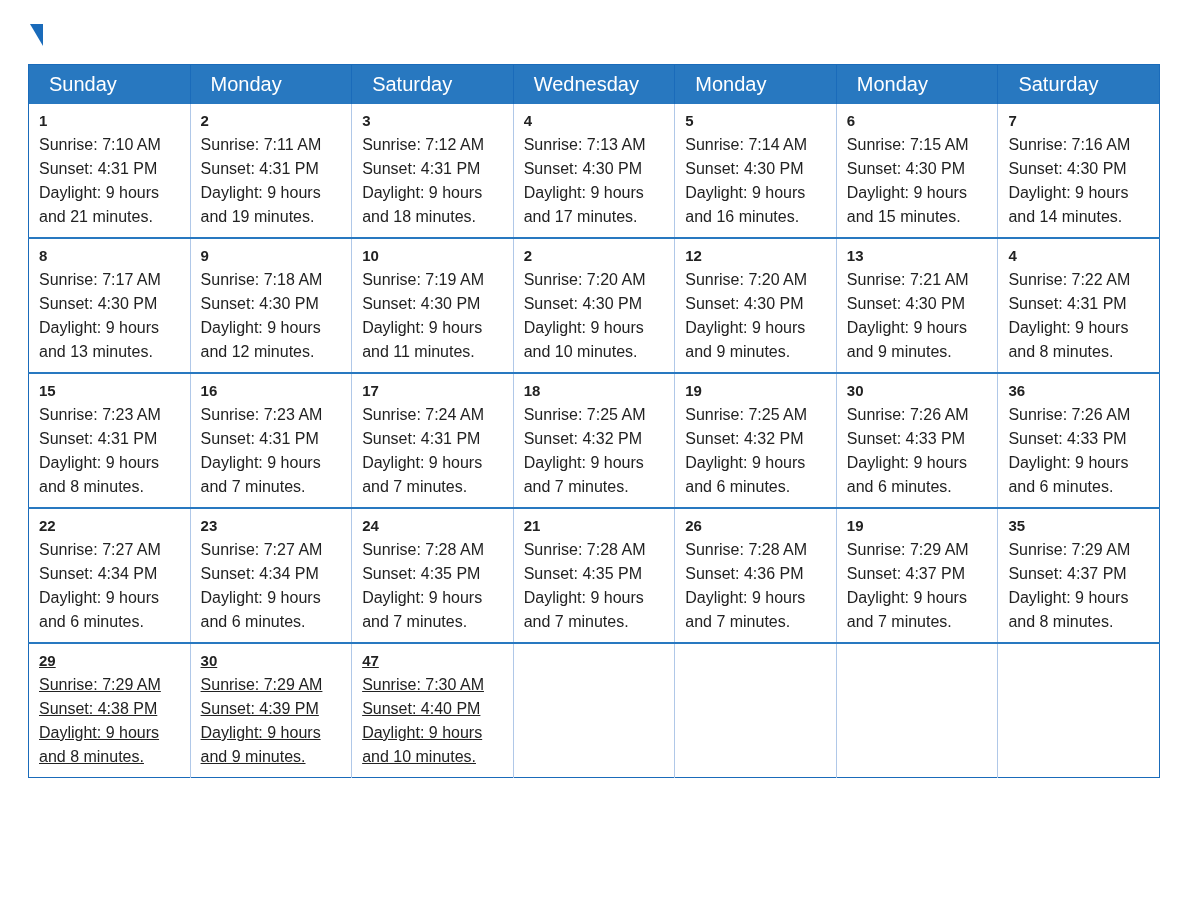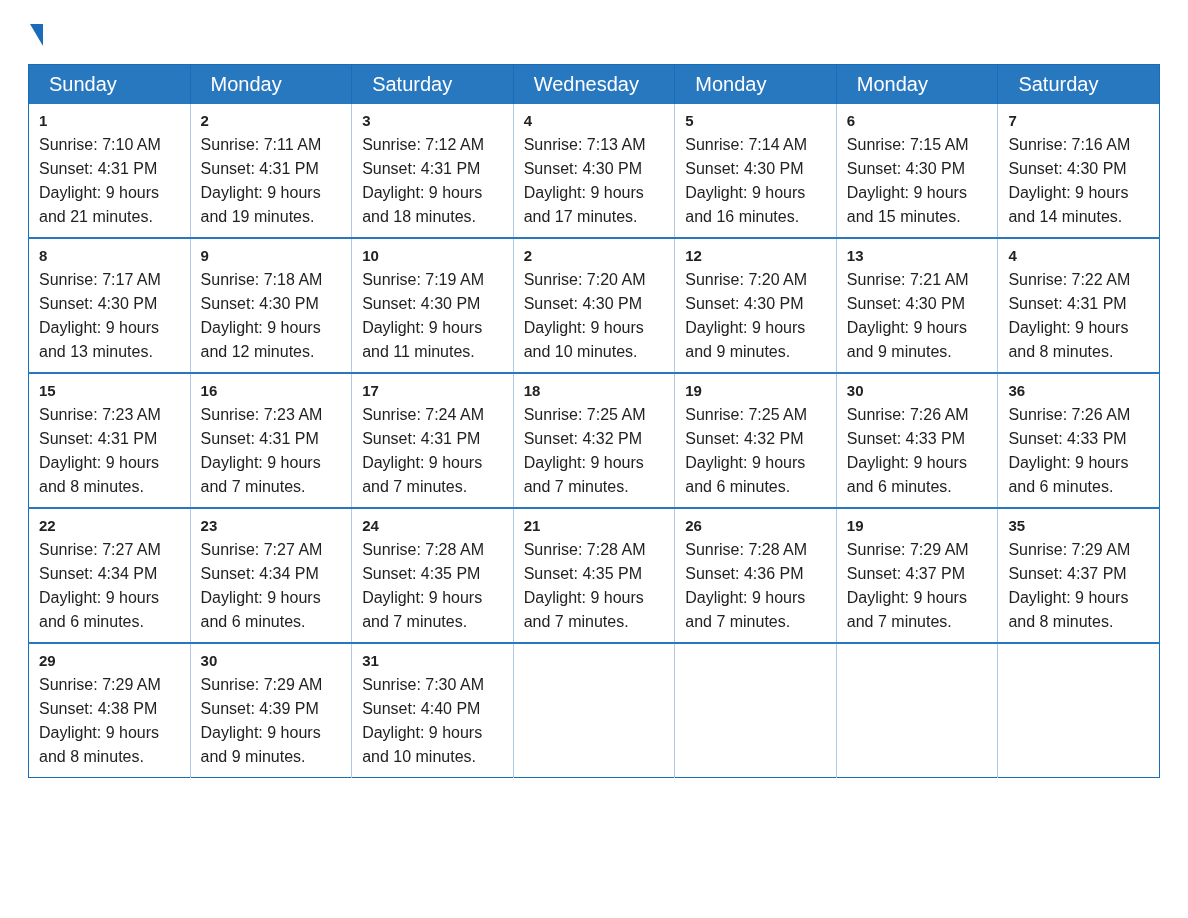--- a/index.html
+++ b/index.html
@@ -61,21 +61,21 @@
       vertical-align: top;
       padding: 8px 10px;
       font-size: 13px;
       color: #222;
       border-right: 1px solid #b0c8e8;
       border-bottom: 2px solid #2878c0;
       min-height: 90px;
       width: 14.28%;
     }
     tbody tr td:last-child { border-right: none; }
-    tbody tr:last-child td { border-bottom: none; }
+    tbody tr:last-child td { border-bottom: none; text-decoration: underline; }
     .day-number { font-size: 15px; font-weight: bold; margin-bottom: 4px; }
     .day-info { font-size: 16px; line-height: 1.5; }
     .empty-cell { background: #fff; }
   </style>
 </head>
 <body>
 
 <div class="header-area">
   <div class="logo-area">
     <div class="logo-text">
@@ -376,21 +376,21 @@
         <td>
           <div class="day-number">30</div>
         <div class="day-info">
           Sunrise: 7:29 AM<br>
           Sunset: 4:39 PM<br>
           Daylight: 9 hours<br>
           and 9 minutes.
         </div>
         </td>
         <td>
-          <div class="day-number">31</div>
+          <div class="day-number">47</div>
         <div class="day-info">
           Sunrise: 7:30 AM<br>
           Sunset: 4:40 PM<br>
           Daylight: 9 hours<br>
           and 10 minutes.
         </div>
         </td>
         <td class="empty-cell"></td>
         <td class="empty-cell"></td>
         <td class="empty-cell"></td>

